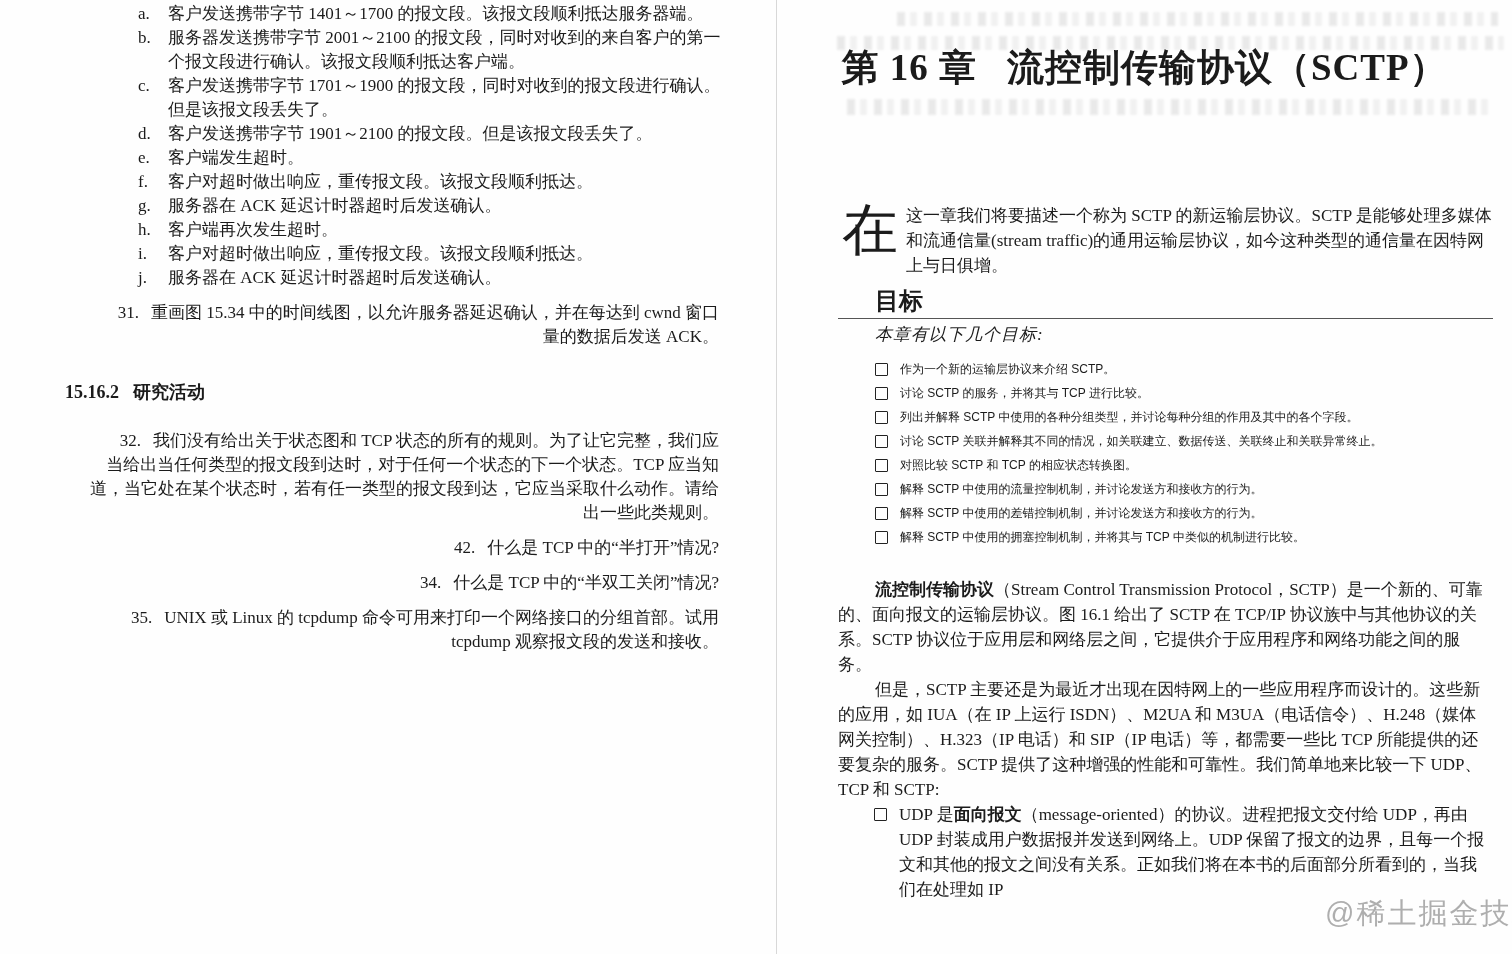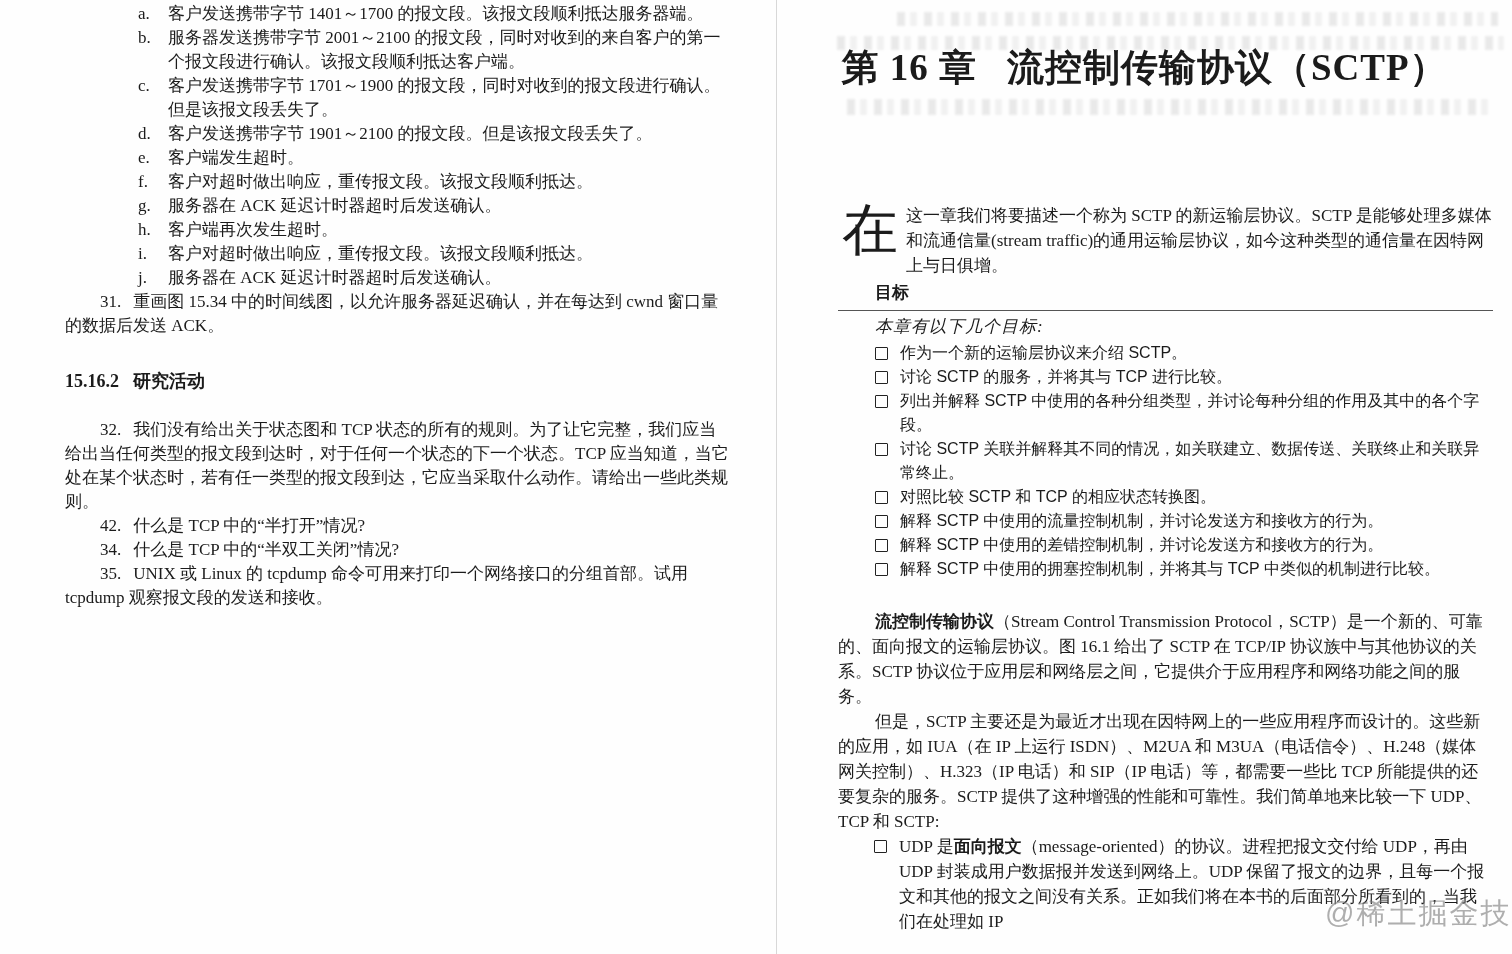--- a/index.html
+++ b/index.html
@@ -15,21 +15,21 @@
   .page-left  { position: absolute; left: 0; top: 0; width: 776px; height: 954px; }
   .page-right { position: absolute; left: 777px; top: 0; width: 735px; height: 814px; }
   .divider    { position: absolute; left: 776px; top: 0; width: 1px; height: 954px; background: #d8d8d8; }
 
   
   .l-content { position: absolute; left: 65px; top: 2px; width: 665px; font-size: 17px; line-height: 24px; }
   .abc-list  { margin-left: 73px; }
   .abc-item  { display: flex; }
   .abc-item .lbl { flex: 0 0 30px; }
   .abc-item .txt { flex: 1; }
-  .ex-item   { margin: 0; text-indent: 35px; }
+  .ex-item   { margin: 11px; text-indent: 35px; text-align: right; }
   .ex-item .num { margin-right: 12px; }
   .l-section { margin: 30px 0 24px 0; font-size: 18px; font-weight: bold; line-height: 26px;
                font-family: "Liberation Serif", serif; }
   .l-section .sec-title { font-family: "Liberation Sans", sans-serif; margin-left: 14px; }
 
   
   .chapter-band { position: absolute; left: 0; top: 42px; width: 100%; text-align: center; }
   .chapter-line { font-size: 37px; font-weight: bold; letter-spacing: 1px; line-height: 52px; white-space: nowrap; }
   .chapter-line .ch-title { margin-left: 30px; }
   .bleed { position: absolute; height: 14px; opacity: .55; filter: blur(1.3px); pointer-events: none;
@@ -39,26 +39,26 @@
   }
   .bleed-1 { top: 12px;  left: 120px; right: 14px; }
   .bleed-2 { top: 36px;  left: 60px;  right: 8px;  }
   .bleed-3 { top: 99px;  left: 70px;  right: 20px; height: 16px; }
 
   .r-content { position: absolute; left: 61px; top: 0; width: 655px; font-size: 17px; line-height: 25px; }
 
   .intro { margin-top: 203px; }
   .dropcap { float: left; font-size: 56px; line-height: 50px; padding: 2px 8px 0 4px; }
 
-  .goals-heading { margin-top: 2px; font-family: "Liberation Sans", sans-serif;
-                   font-weight: bold; font-size: 17px; padding-left: 37px; }
+  .goals-heading { margin-top: 10px; font-family: "Liberation Sans", sans-serif;
+                   font-weight: bold; font-size: 24px; padding-left: 37px; }
   .goals-rule { margin-top: 5px; border-bottom: 1.5px solid #555; }
   .goals-intro { margin-top: 3px; padding-left: 37px; font-style: italic; letter-spacing: 1px; }
 
-  .goal-list { margin-top: 2px; font-family: "Liberation Sans", sans-serif; font-size: 16px; line-height: 24px; }
+  .goal-list { margin-top: 10px; font-family: "Liberation Sans", sans-serif; font-size: 12px; line-height: 24px; }
   .goal-item { display: flex; margin-left: 37px; }
   .sq { flex: 0 0 11px; width: 11px; height: 11px; border: 1.6px solid #222;
         margin: 6px 12px 0 0; border-radius: 1px; }
   .goal-item .g-txt { flex: 1; }
 
   .sec161 { margin-top: 32px; font-size: 25px; font-weight: bold; line-height: 30px; }
   .sec161 .s-title { margin-left: 18px; }
 
   .para { margin: 0; text-indent: 37px; }
   .para-first { margin-top: 28px; }

